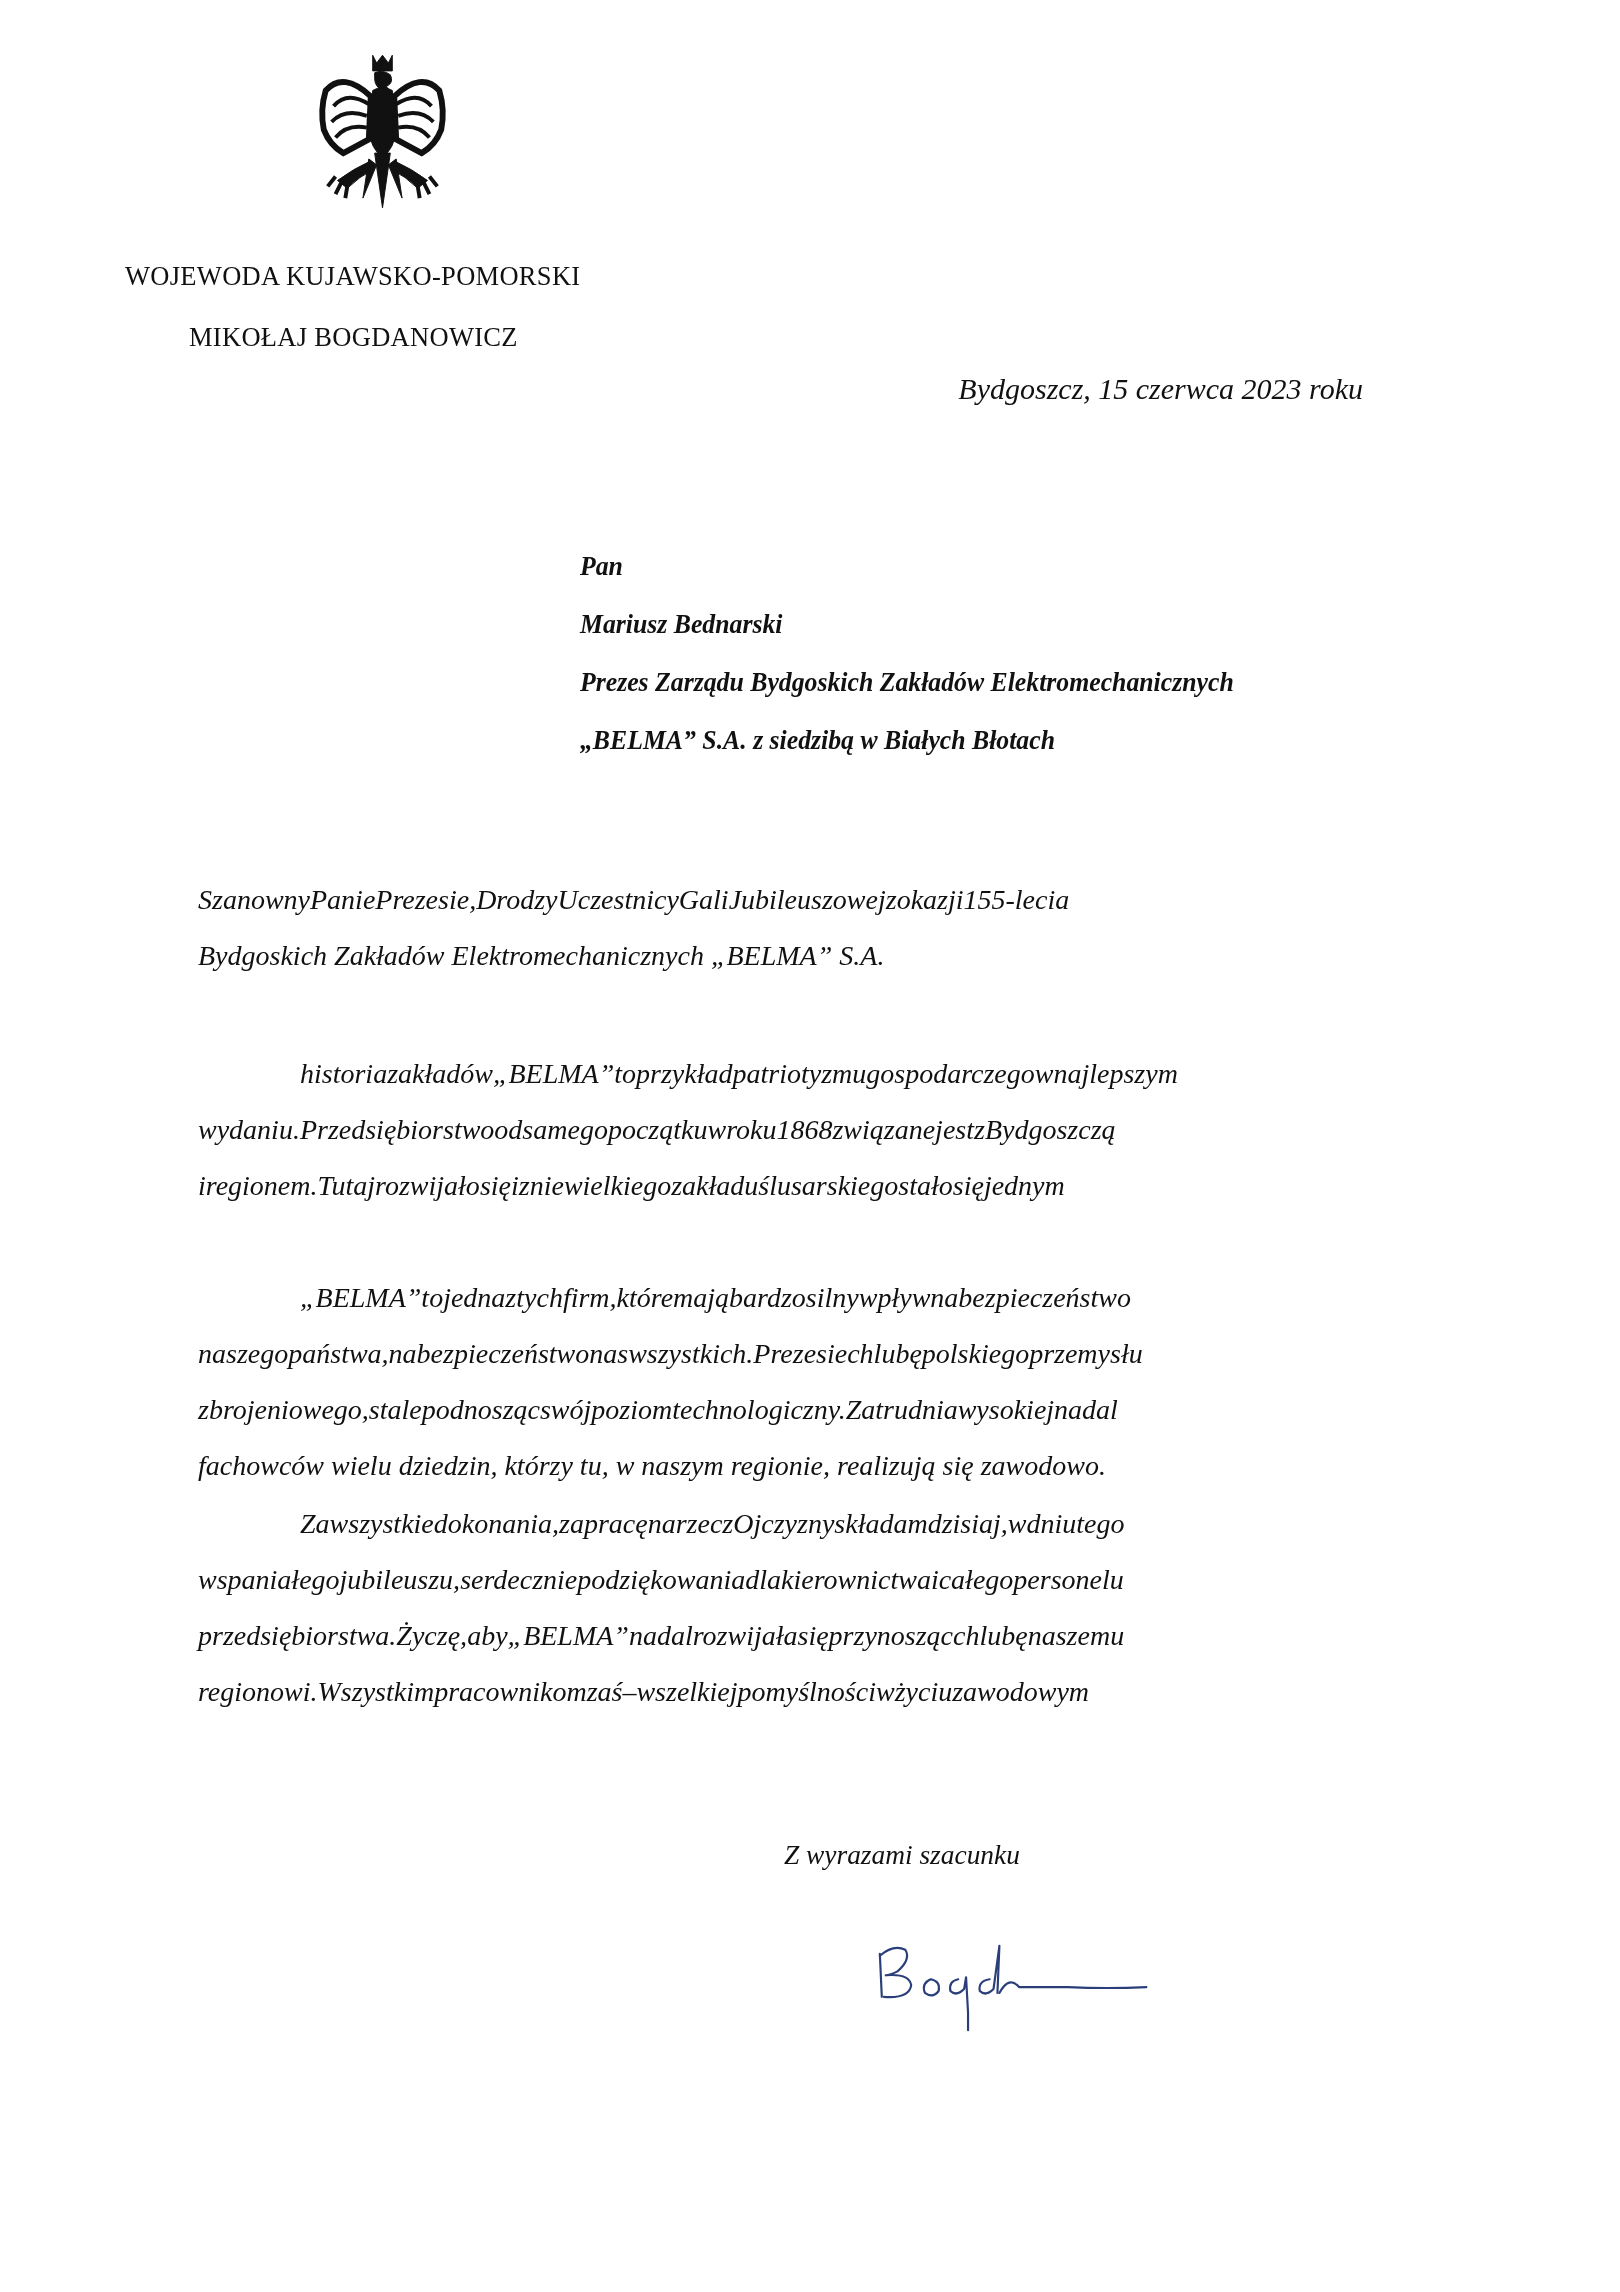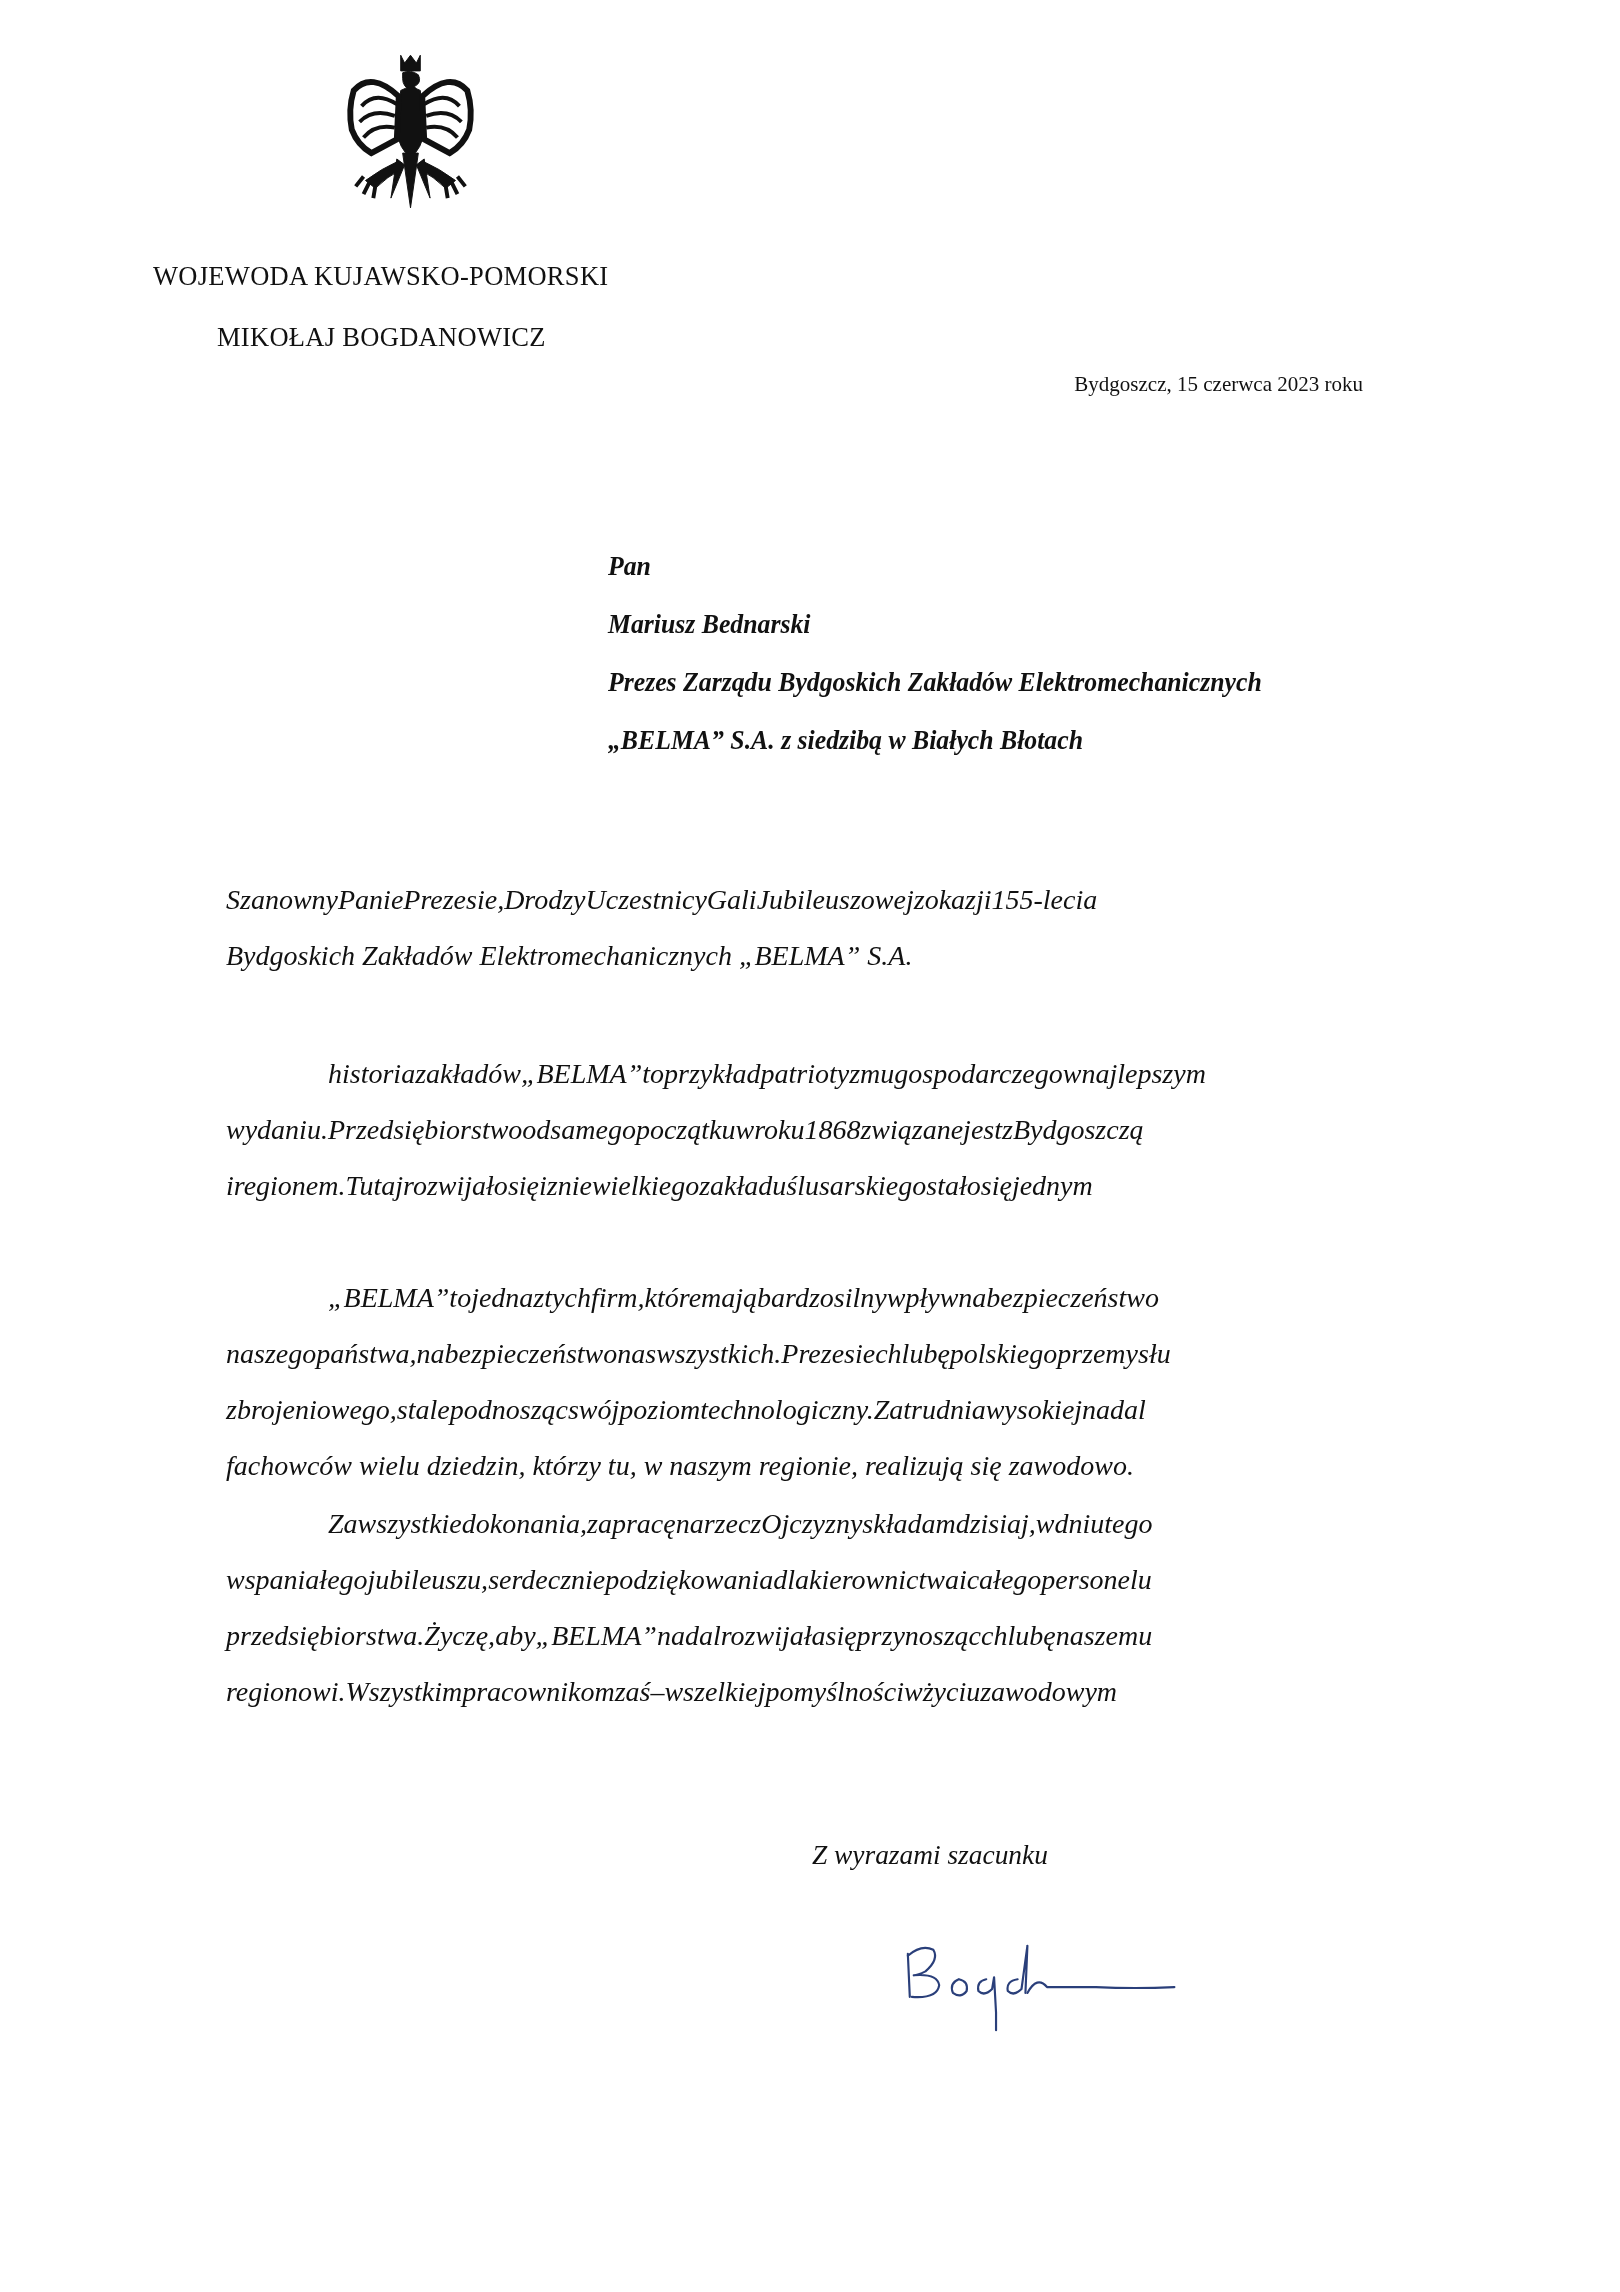--- a/index.html
+++ b/index.html
@@ -1,22 +1,22 @@
 <!DOCTYPE html>
 <html><head>
 <meta charset="utf-8">
 <style>
   html, body { margin: 0; padding: 0; background: #ffffff; }
   body { width: 1620px; height: 2293px; position: relative; overflow: hidden; color: #111; }
-  .abs { position: absolute; margin-left: 28px; }
+  .abs { position: absolute; }
   .emblem { left: 314px; top: 51px; width: 137px; height: 167px; }
   .hdr { font-family: "Liberation Serif", "DejaVu Serif", serif; font-size: 26.5px; letter-spacing: 0.3px; color: #111; white-space: nowrap; }
   .hdr1 { left: 125px; top: 261px; }
   .hdr2 { left: 189px; top: 322px; }
-  .date { right: 257px; top: 372px; font-family: "Liberation Serif", serif; font-size: 21px; white-space: nowrap; }
+  .date { right: 257px; top: 372px; font-family: "Liberation Serif", serif; font-style: italic; font-size: 30px; white-space: nowrap; }
   .addr { left: 580px; top: 537px; font-family: "Liberation Serif", serif; font-style: italic; font-weight: bold; font-size: 27.4px; line-height: 58px; white-space: nowrap; }
   .addr div { transform: scaleX(0.94); transform-origin: left center; }
   .body-text { left: 198px; width: 1245px; font-family: "Liberation Serif", serif; font-style: italic; font-size: 28px; line-height: 56px; color: #111; }
   .line { display: block; text-align: justify; text-align-last: justify; white-space: nowrap; transform: scaleX(1); }
   .line.last { text-align-last: left; }
   .justify { display: flex; justify-content: flex-start; white-space: nowrap; }
   .salut { top: 872px; }
   .p1 { top: 1046px; }
   .p2 { top: 1270px; }
   .p3 { top: 1496px; }

